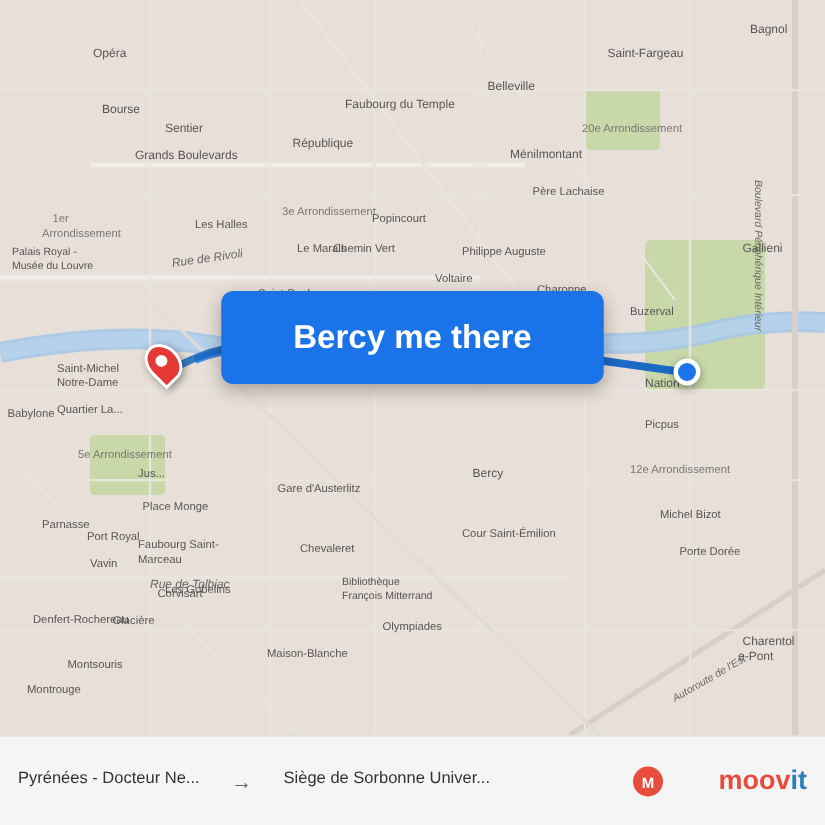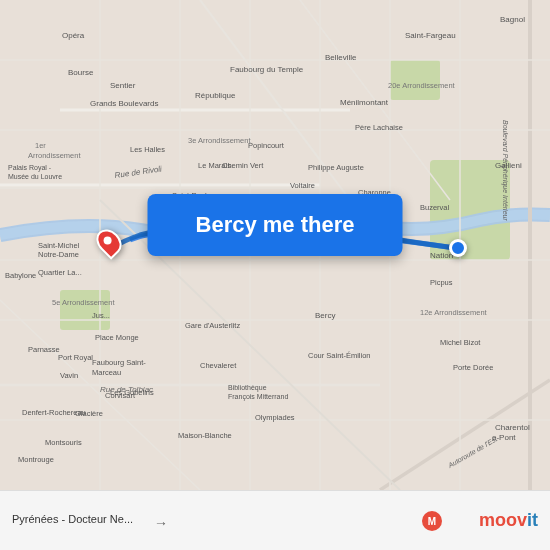--- a/index.html
+++ b/index.html
@@ -352,20 +352,21 @@
   <div class="marker-dest" style="left: 449px; top: 239px;"></div>
 
   <button id="take-me-there-btn">Bercy me there</button>
 
 </div>
 
 <div id="bottom-bar">
   <div class="route-info">
     <span class="route-from">Pyrénées - Docteur Ne...</span>
     <span class="route-arrow">→</span>
+    <span class="route-to">Siège de Sorbonne Univer...</span>
   </div>
   <div class="brand-logo">
     <svg width="22" height="22" viewBox="0 0 22 22">
       <circle cx="11" cy="11" r="10" fill="#e74c3c"></circle>
       <text x="11" y="15" text-anchor="middle" font-size="10" fill="white" font-weight="bold">M</text>
     </svg>
     <span class="brand-text">moov<span>it</span></span>
   </div>
 </div>
 

